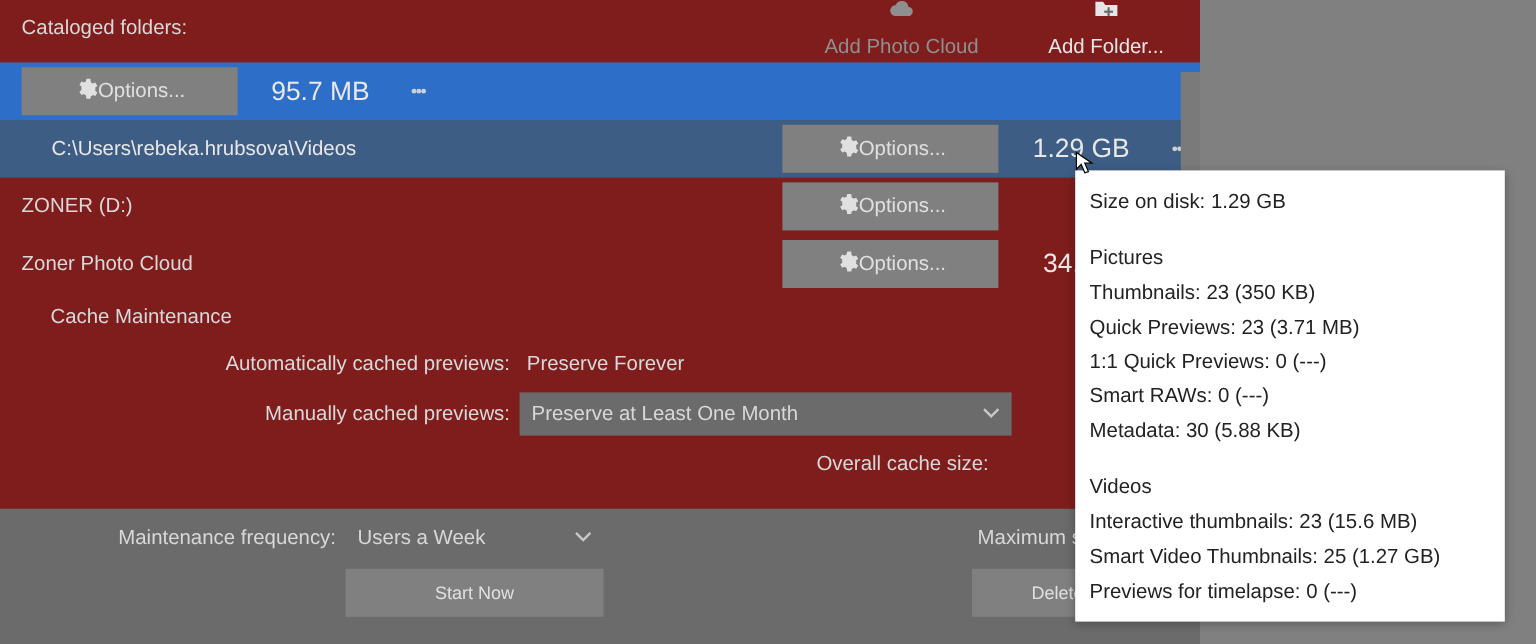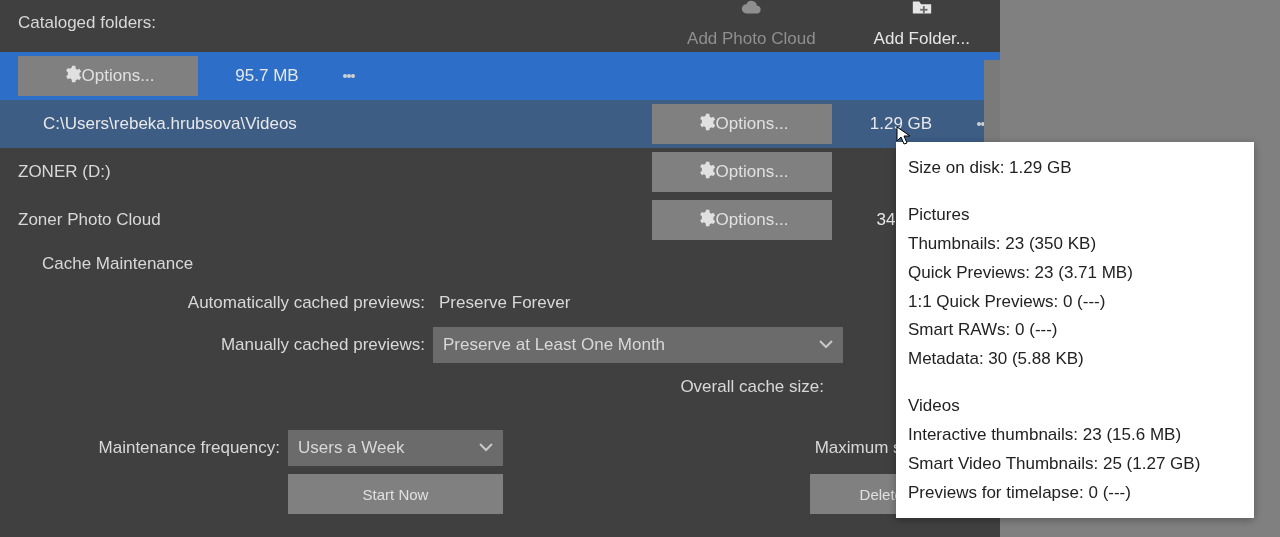--- a/index.html
+++ b/index.html
@@ -1,34 +1,34 @@
 <!DOCTYPE html>
 <html><head>
 <meta charset="utf-8">
 <style>
   * { box-sizing: border-box; margin: 0; padding: 0; font-family: 'Segoe UI', Arial, sans-serif; }
   body { background: #6b6b6b; width: 1280px; height: 537px; overflow: hidden; position: relative; }
-  .app { width: 1000px; height: 537px; background: #404040; color: #d8d8d8; position: relative; }
+  .app { width: 1000px; height: 424px; background: #7f1d1d; color: #d8d8d8; position: relative; }
   .topbar { display: flex; align-items: center; height: 46px; padding: 0 18px; }
   .topbar-title { font-size: 17px; color: #d8d8d8; flex: 0 0 auto; }
   .topbar-spacer { flex: 1; }
   .topbar-btn { display: flex; align-items: center; gap: 8px; font-size: 17px; padding: 6px 12px; cursor: pointer; flex-direction: column; }
   .topbar-btn.disabled { color: #8f8f8f; }
   .topbar-btn.enabled { color: #e6e6e6; }
   .cloud-icon svg { width: 22px; height: 18px; }
   .folderplus-icon svg { width: 22px; height: 18px; }
 
   .folder-list { margin-top: 6px; }
   .folder-row { display: flex; align-items: center; height: 48px; padding-left: 18px; }
   .folder-row.sel-bright { background: #2d6fc8; color: #ffffff; }
   .folder-row.sel-dim { background: #3e5d85; color: #e8e8e8; padding-left: 43px; }
   .folder-path { flex: 1; font-size: 17px; }
   .opt-btn { display: flex; align-items: center; justify-content: center; width: 180px; height: 40px; background: #808080; color: #e0e0e0; font-size: 17px; margin-right: 4px; cursor: pointer; }
   .gear-icon svg { width: 20px; height: 20px; }
-  .size-cell { width: 130px; text-align: center; font-size: 17px; color: #e8e8e8; }
+  .size-cell { width: 130px; text-align: center; font-size: 22px; color: #e8e8e8; }
   .kebab-cell { width: 34px; display: flex; align-items: center; justify-content: center; cursor: pointer; }
   .kebab-cell .dot { width: 4px; height: 4px; border-radius: 50%; background: #d0d0d0; margin: 2px 0; }
   .kebab-cell.dim .dot { background: #a0a0a0; }
   .scroll-gutter { position: absolute; top: 60px; right: 0; width: 16px; height: 200px; background: #7a7a7a; }
 
   .section-title { font-size: 17px; color: #d8d8d8; padding: 10px 0 8px 42px; }
   .setting-row { display: flex; align-items: center; height: 42px; margin-left: 15px; }
   .setting-label { text-align: right; font-size: 17px; color: #d8d8d8; padding-right: 8px; }
   .setting-label.w1 { width: 418px; }
   .setting-value { font-size: 17px; color: #d8d8d8; padding-left: 6px; }

